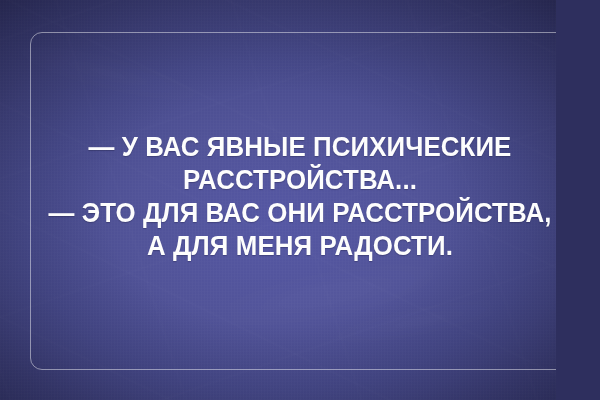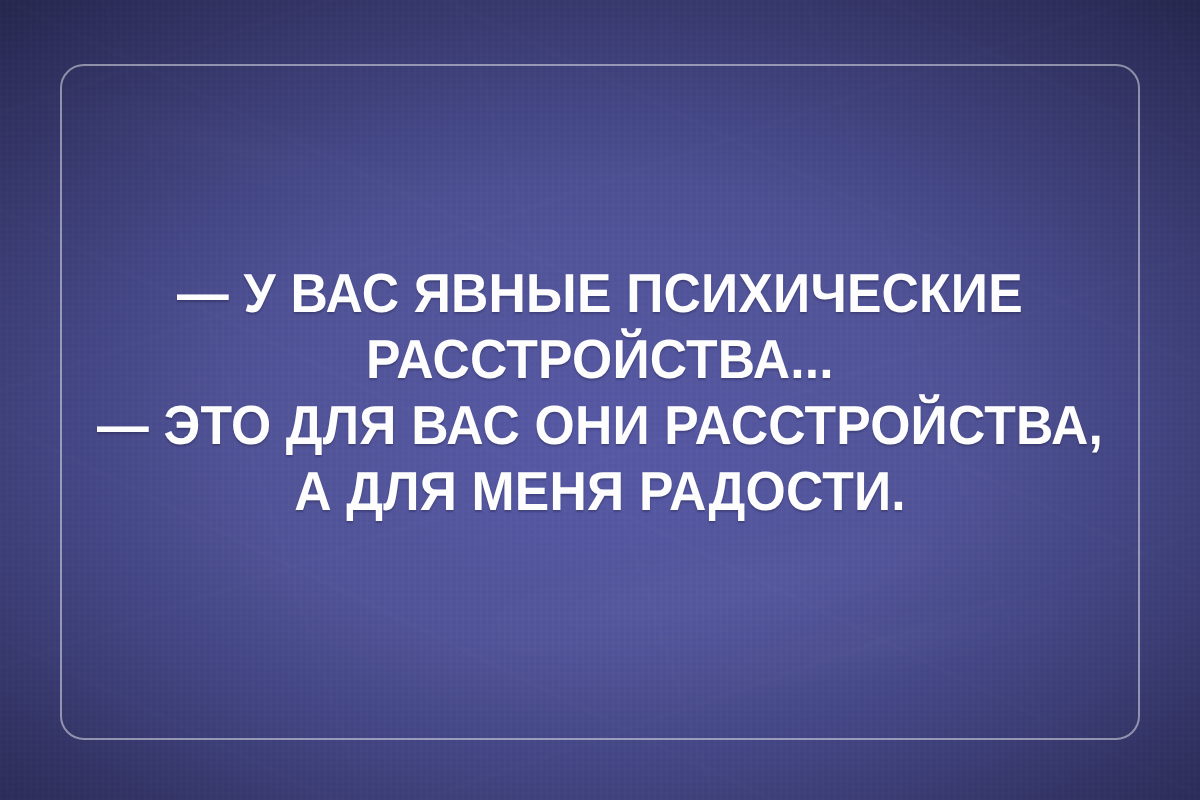--- a/index.html
+++ b/index.html
@@ -4,21 +4,21 @@
 <title>Demotivator Card</title>
 <style>
   html, body {
     margin: 0;
     padding: 0;
     background: #2e2f5e;
   }
 
   .canvas {
     position: relative;
-    width: 600px;
+    width: 556px;
     height: 400px;
     overflow: hidden;
     font-family: "Liberation Sans", "DejaVu Sans", sans-serif;
     background-color: #4a4c93;
     user-select: none;
   }
 
   
   .bg-base {
     position: absolute;

